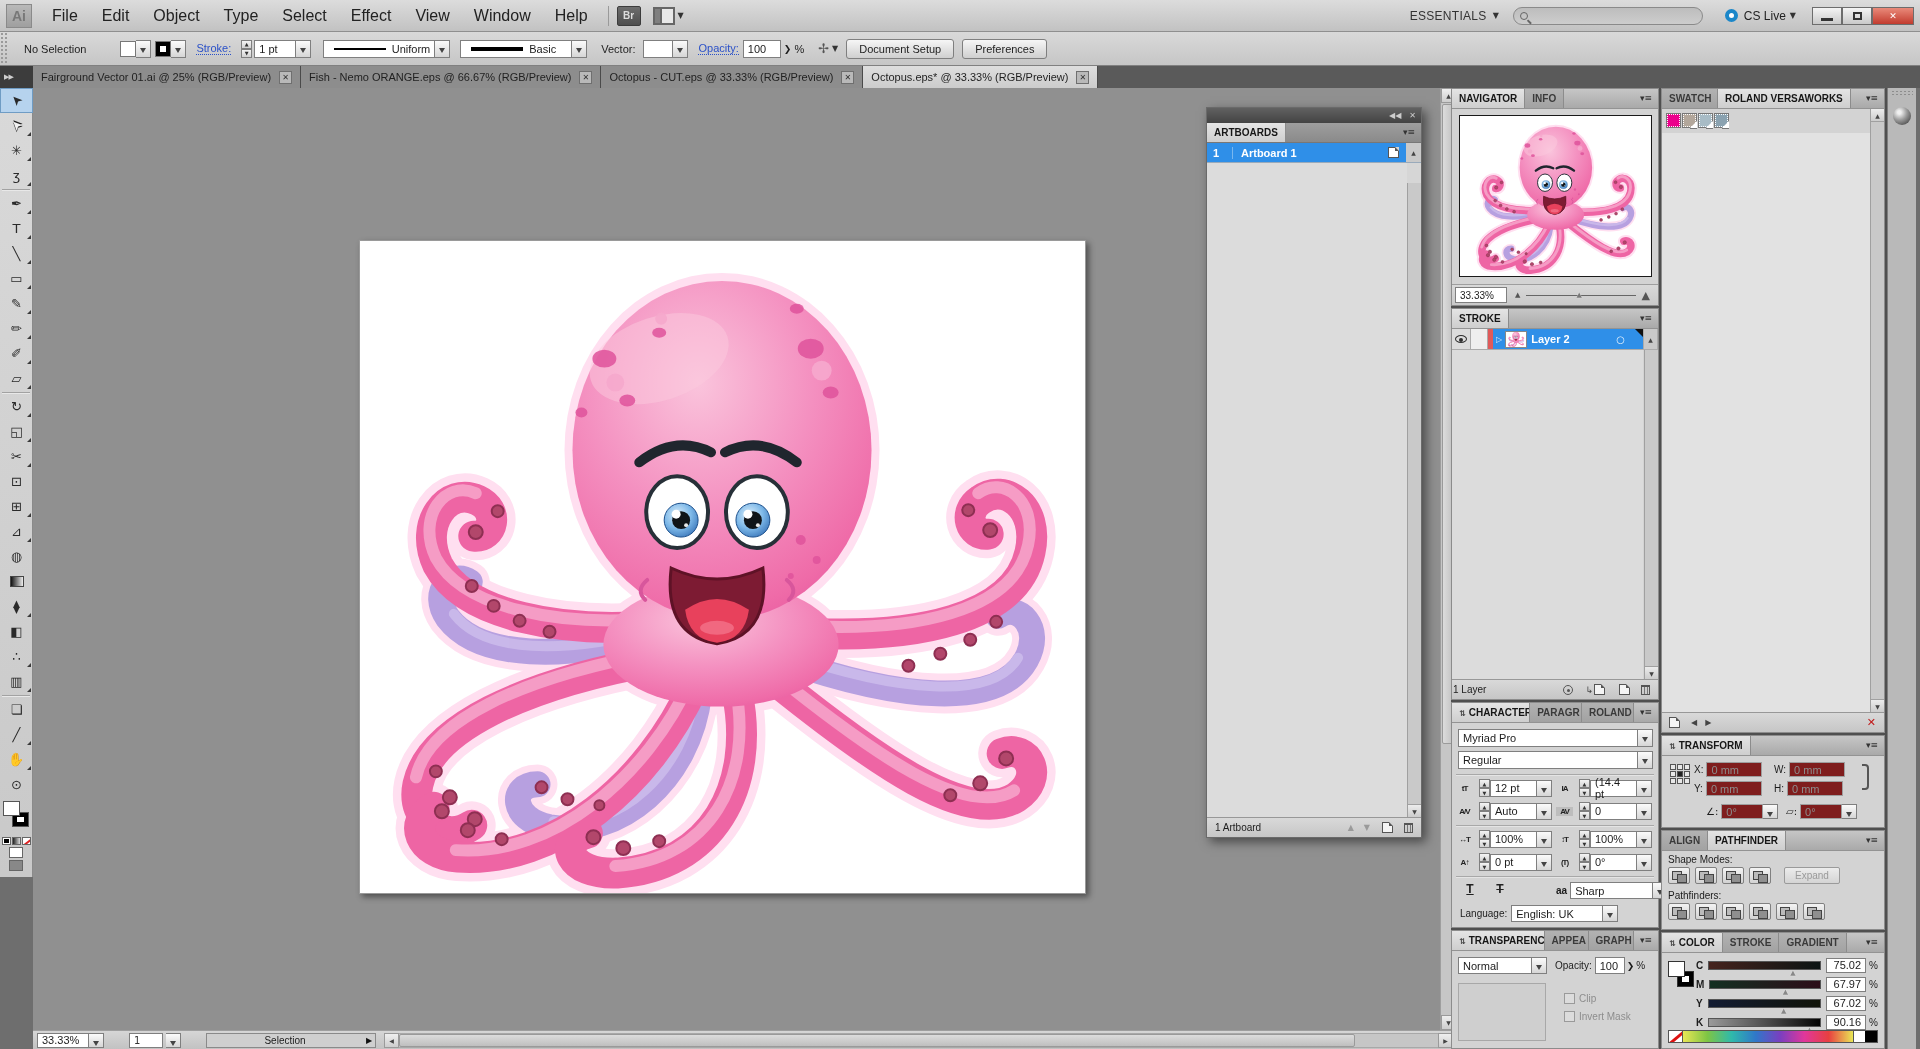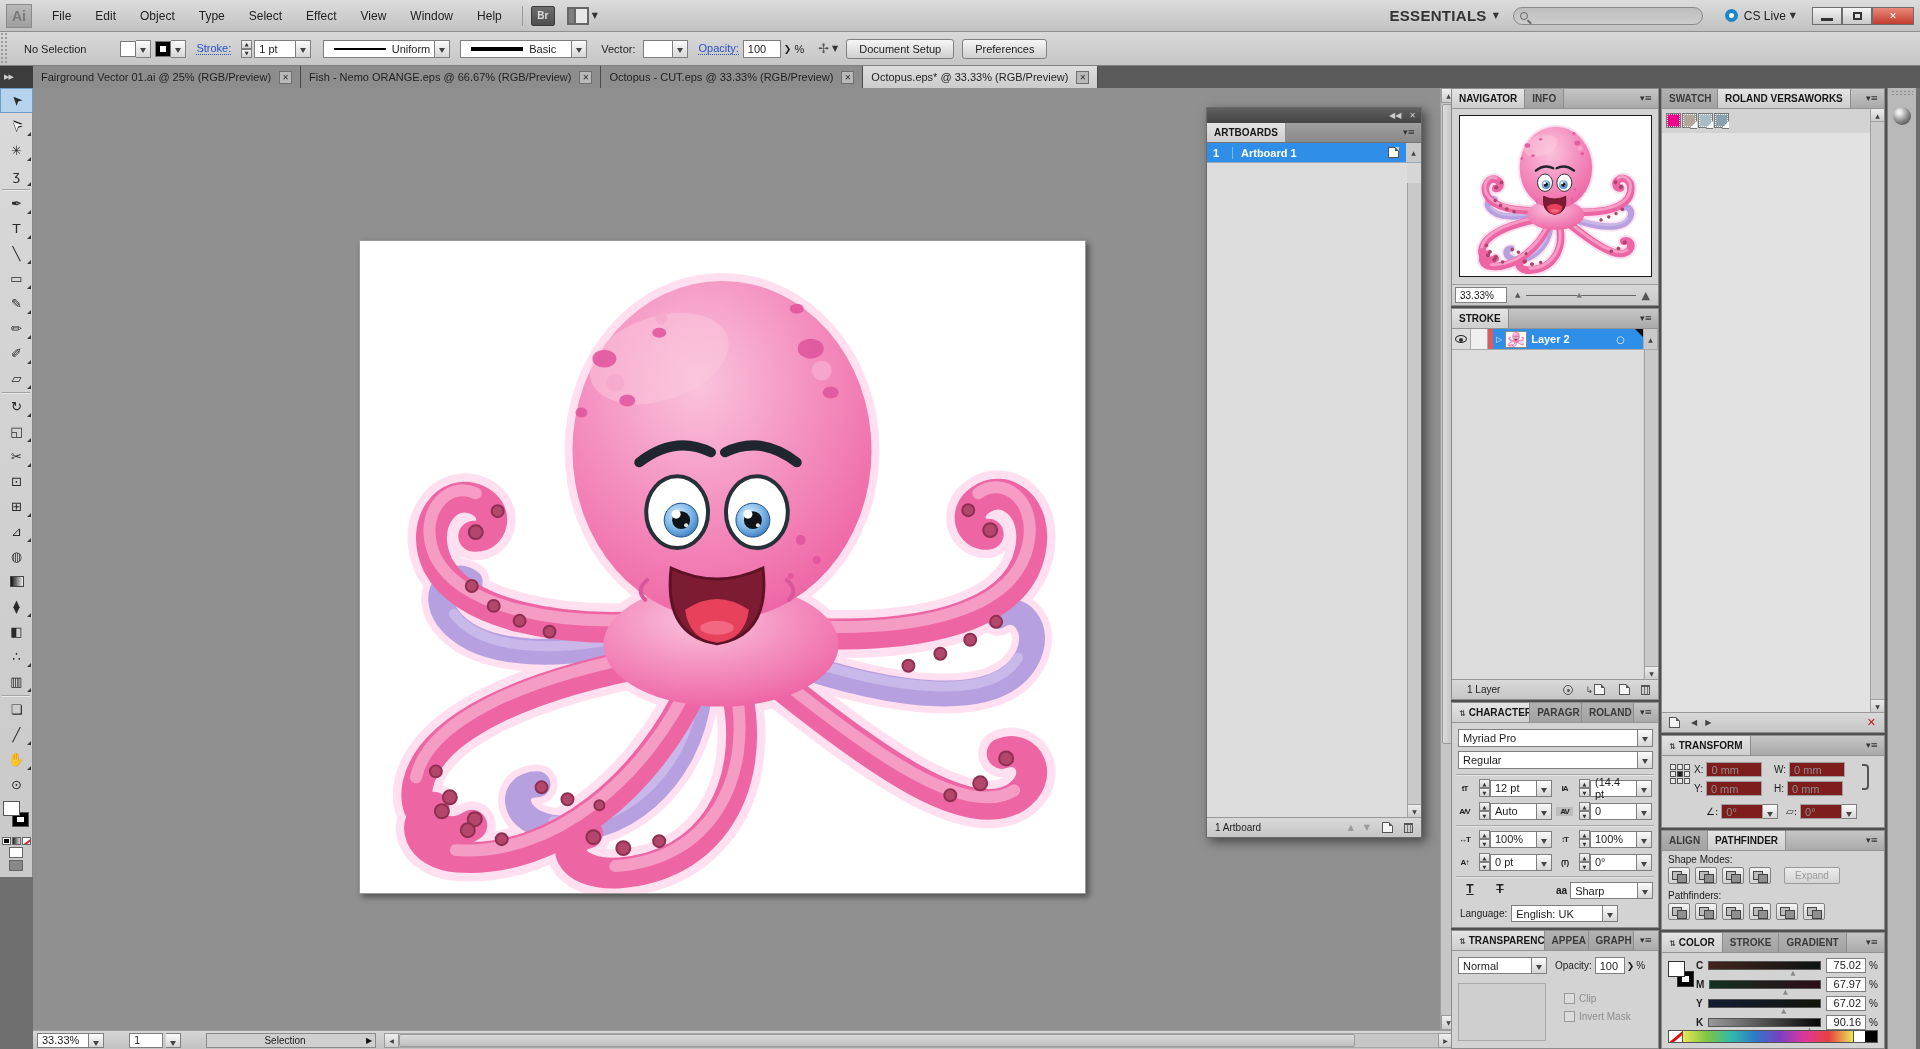--- a/index.html
+++ b/index.html
@@ -3,28 +3,28 @@
 <meta charset="utf-8">
 <style>
 *{margin:0;padding:0;box-sizing:border-box;}
 html,body{width:1920px;height:1049px;overflow:hidden;}
 body{font-family:"Liberation Sans",sans-serif;font-size:11px;color:#1c1c1c;background:#6e6e6e;position:relative;}
 .g{font-family:"DejaVu Sans",sans-serif;}
 
 
 .menubar{position:absolute;left:0;top:0;width:1920px;height:32px;background:linear-gradient(#dcdcdc,#c2c2c2);border-bottom:1px solid #8f8f8f;display:flex;align-items:center;}
 .ai-logo{width:26px;height:24px;margin:0 8px 0 6px;background:linear-gradient(#b9b9b9,#9f9f9f);border:1px solid #8a8a8a;color:#787878;font-weight:bold;font-size:14px;display:flex;align-items:center;justify-content:center;}
-.menu-item{padding:0 12px;font-size:12px;color:#222;line-height:32px;}
+.menu-item{padding:0 12px;font-size:16px;color:#222;line-height:32px;}
 .mb-sep{width:1px;height:20px;background:#9a9a9a;margin:0 8px;}
 .br-btn{width:24px;height:20px;background:linear-gradient(#6d6d6d,#4e4e4e);border:1px solid #3c3c3c;border-radius:2px;color:#ddd;font-size:10px;font-weight:bold;display:flex;align-items:center;justify-content:center;margin-right:12px;}
 .arrange-icon{width:22px;height:18px;border:1px solid #666;background:#e8e8e8;display:grid;grid-template-columns:7px 1fr;margin-right:3px;}
 .arrange-icon i{background:#7f7f7f;border:1px solid #666;}
 .caret{font-size:8px;color:#333;}
 .mb-right{margin-left:auto;display:flex;align-items:center;}
-.workspace{font-size:15px;font-weight:bold;color:#333;letter-spacing:.3px;margin-right:6px;}
+.workspace{font-size:12px;font-weight:normal;color:#333;letter-spacing:.3px;margin-right:6px;}
 .search-box{width:190px;height:18px;border:1px solid #8a8a8a;border-radius:9px;background:linear-gradient(#bdbdbd,#cdcdcd);display:flex;align-items:center;padding-left:6px;margin:0 22px 0 14px;}
 .mag{width:8px;height:8px;border:1.5px solid #666;border-radius:50%;position:relative;}
 .mag::after{content:"";position:absolute;width:5px;height:1.5px;background:#666;transform:rotate(45deg);left:6px;top:8px;}
 .cslive-ring{width:13px;height:13px;border:4px solid #1b87c9;border-radius:50%;background:#fff;margin-right:6px;}
 .cslive{font-size:12px;color:#222;margin-right:4px;}
 .winbtns{display:flex;margin:0 6px 0 16px;}
 .winbtn{width:30px;height:18px;border:1px solid #6d6d6d;background:linear-gradient(#f4f4f4,#c9c9c9);display:flex;align-items:center;justify-content:center;font-size:9px;color:#333;}
 .winbtn.close{width:42px;background:linear-gradient(#e98a7a,#c23b2e);color:#fff;font-weight:bold;}
 .winbtn .bar{width:12px;height:3px;background:#333;margin-top:7px;}
 .winbtn .rest{width:9px;height:8px;border:2px solid #333;}
@@ -645,21 +645,21 @@
       </div>
       <div class="lr-cell" style="border-left:1px solid #ababab;background:#c9c9c9;width:15px">
           <span class="g" style="font-size:6px;color:#444">▲</span>
         </div>
     </div>
     <div style="position:absolute;left:0;top:41px;right:15px;bottom:20px;background:#dcdcdc"></div>
     <div class="pscroll" style="top:41px;bottom:20px">
         <div class="arr b g">▼</div>
       </div>
     <div class="pfoot">
-      <span style="margin-left:15px">1 Layer</span>
+      <span style="margin-left:1px">1 Layer</span>
       <span class="sp"></span>
       <span class="ic-loc"></span>
       <span class="ic-sub g">↳</span>
         <span class="ic-page" style="margin-left:1px"></span>
       <span class="ic-page"></span>
       <span class="ic-trash"></span>
     </div>
   </div>
 
   <div class="pgroup" style="left:0;top:614px;width:208px;height:226px">
@@ -751,21 +751,21 @@
       <span class="fld cfld">0°</span>
         <span class="dd" style="height:17px"></span>
     </div>
     <div class="hrline" style="top:173px"></div>
     <div class="crow" style="left:8px;top:179px">
       <span class="tt-btn u">T</span>
       <span class="tt-btn s" style="margin-left:10px">T</span>
     </div>
     <div class="crow" style="left:104px;top:179px">
       <span style="font-size:10px;font-weight:bold;margin-right:3px">aa</span>
-      <span class="fld" style="width:68px;height:17px">Sharp</span>
+      <span class="fld" style="width:83px;height:17px">Sharp</span>
         <span class="dd" style="height:17px"></span>
     </div>
     <div class="crow" style="left:8px;top:202px">
       <span class="sm">Language:</span>
       <span class="fld" style="width:92px;height:17px;margin-left:4px">English: UK</span>
         <span class="dd" style="height:17px"></span>
     </div>
   </div>
 
   <div class="pgroup" style="left:0;top:842px;width:208px;height:119px">

